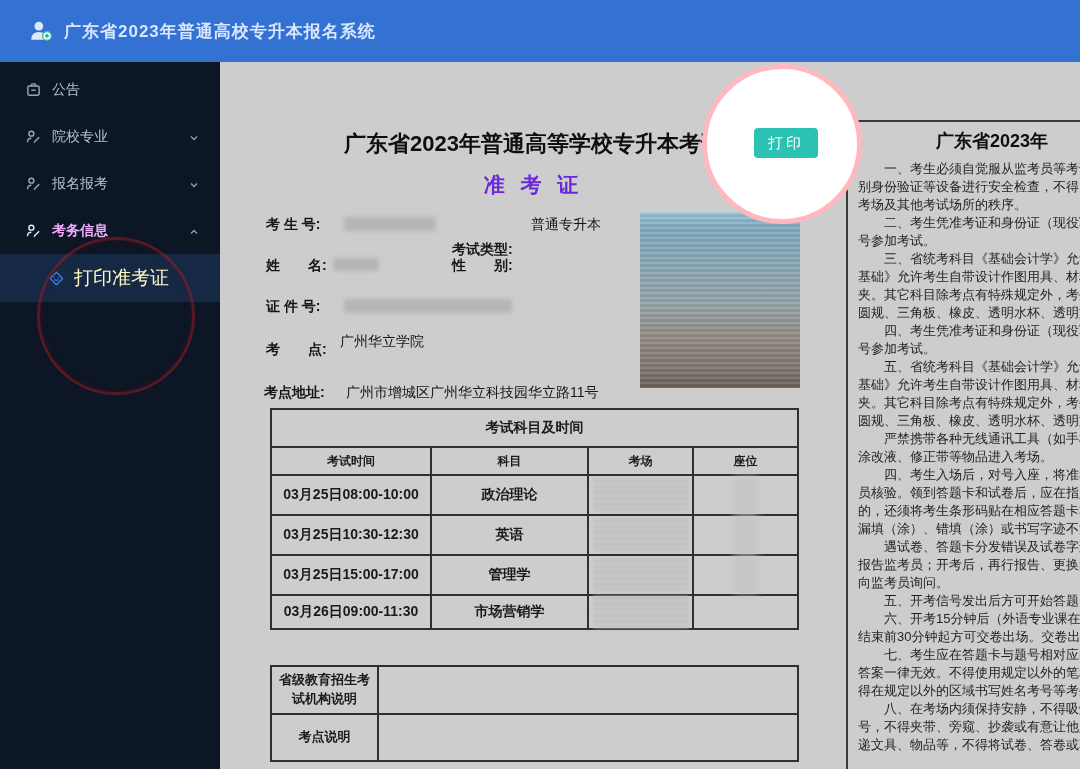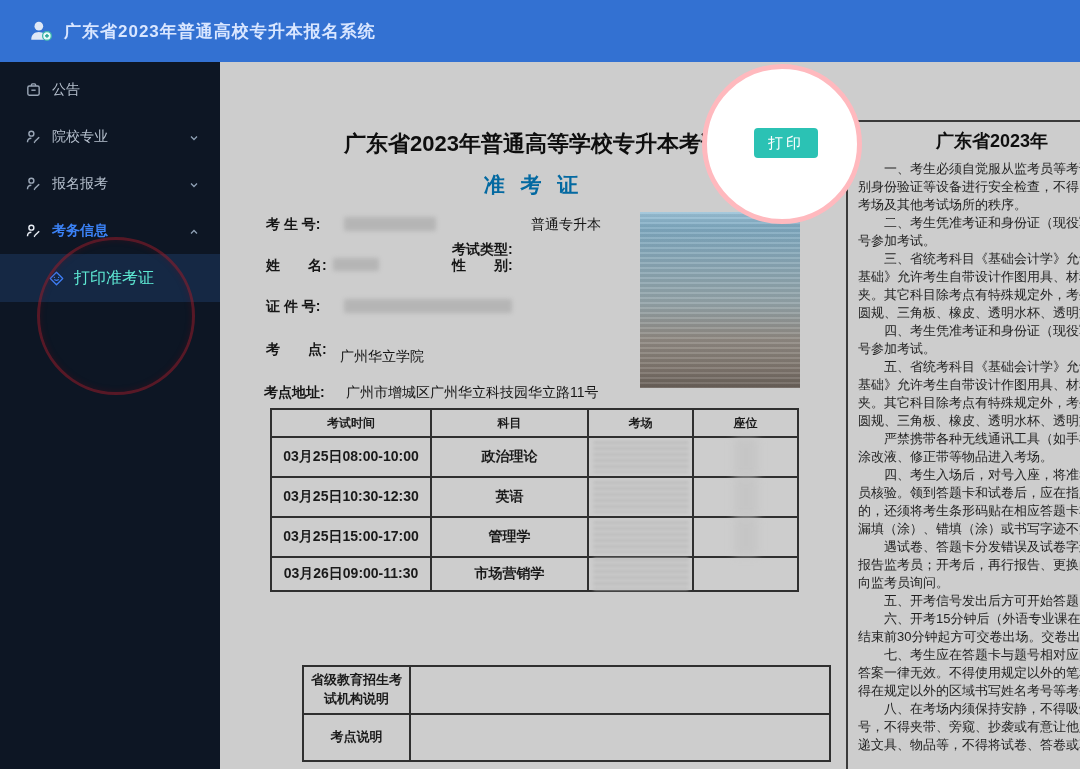--- a/index.html
+++ b/index.html
@@ -13,57 +13,57 @@
   .header .app-icon{width:26px;height:26px;margin-right:10px;flex:0 0 auto;}
   .header .app-title{color:#d9e6ff;font-size:17px;font-weight:700;letter-spacing:1px;}
 
   
   .sidebar{position:absolute;left:0;top:62px;width:220px;height:742px;background:#0d1624;z-index:10;}
   .nav{padding-top:4px;}
   .nav-item{height:47px;display:flex;align-items:center;padding:0 20px 0 25px;
             color:#b6c0ce;font-size:14px;cursor:pointer;}
   .nav-item .nav-ico{width:17px;height:17px;margin-right:10px;flex:0 0 auto;color:#9aa6b6;}
   .nav-item .chev{margin-left:auto;width:12px;height:12px;color:#8fa0b5;}
-  .nav-item.active-parent{color:#3b82f6;font-weight:700;justify-content:center;}
+  .nav-item.active-parent{color:#f0abfc;font-weight:700;justify-content:center;}
   .nav-item.active-parent .nav-ico{color:#e8edf5;}
   .submenu-item{height:48px;display:flex;align-items:center;background:#152844;
-                color:#5eead4;font-size:16px;padding-left:48px;cursor:pointer;}
+                color:#fef9c3;font-size:19px;padding-left:48px;cursor:pointer;}
   .submenu-item .sub-ico{width:17px;height:17px;margin-right:9px;flex:0 0 auto;}
 
   
   .annotation-ring{position:absolute;left:37px;top:237px;width:152px;height:152px;border-radius:50%;
                    border:3px solid rgba(150,28,40,.55);z-index:30;pointer-events:none;
                    box-shadow:0 0 6px rgba(120,10,20,.25) inset;}
 
   
   .ticket-title1{position:absolute;left:270px;top:129px;width:527px;text-align:center;
                  font-size:22px;font-weight:700;color:#0e0e0e;z-index:5;}
   .ticket-title2{position:absolute;left:270px;top:171px;width:527px;text-align:center;
-                 font-size:21px;font-weight:700;color:#0369a1;letter-spacing:5px;z-index:5;}
+                 font-size:21px;font-weight:700;color:#6d28d9;letter-spacing:5px;z-index:5;}
   .print-btn{position:absolute;left:754px;top:128px;width:64px;height:30px;background:#2bc2b4;
              color:#fff;font-size:15px;border:none;border-radius:4px;z-index:35;
              font-family:inherit;letter-spacing:3px;cursor:pointer;}
   .spotlight{position:absolute;left:702px;top:64px;width:150px;height:150px;border-radius:50%;
              background:#ffffff;border:5px solid #ffb9be;z-index:25;pointer-events:none;}
 
   .info-label{position:absolute;font-size:14px;font-weight:700;color:#151515;z-index:5;}
   .info-value{position:absolute;font-size:14px;font-weight:400;color:#151515;z-index:5;}
   .redact{position:absolute;background:#b5b5b5;filter:blur(2px);border-radius:2px;z-index:5;}
 
   .photo{position:absolute;left:640px;top:212px;width:160px;height:176px;z-index:6;
          background:
            repeating-linear-gradient(180deg,rgba(255,255,255,.10) 0 2px,rgba(0,0,0,.05) 2px 5px),
            linear-gradient(180deg,#9cc3d8 0%,#7fa9c0 9%,#8aa7b5 30%,#93a3a8 52%,#908a83 72%,#7d746c 90%,#685f58 100%);}
 
   
   table{border-collapse:collapse;table-layout:fixed;position:absolute;z-index:5;
         font-size:14px;font-weight:600;color:#1a1a1a;}
   td{border:2px solid #2f2f2f;text-align:center;vertical-align:middle;padding:0;box-sizing:border-box;}
   .t-main{left:270px;top:408px;width:527px;}
-  .t-notes{left:270px;top:665px;width:527px;margin-left:32px;}
+  .t-notes{left:270px;top:665px;width:527px;}
   .caption-row td{height:38px;font-size:14px;}
   .head-row td{height:28px;font-size:12px;}
   .data-row td{height:26px;}
   .note-label{font-size:13px;line-height:1.45;padding:4px 6px;}
   .note-row1 td{height:48px;}
   .note-row2 td{height:47px;}
   .cell-blur{width:96px;height:32px;margin:0 auto;border-radius:2px;
              background:repeating-linear-gradient(180deg,#bdbdbd 0 3px,#cbcbcb 3px 6px);
              filter:blur(1.6px);}
   .seat-blur{width:24px;height:38px;margin:0 auto;background:#c2c2c2;filter:blur(4px);opacity:.65;}
@@ -188,35 +188,38 @@
   <div class="info-value" style="left:531px;top:216px;">普通专升本</div>
 
   <div class="info-label" style="left:266px;top:257px;">姓　　名:</div>
   <div class="redact" style="left:333px;top:258px;width:46px;height:13px;"></div>
   <div class="info-label" style="left:452px;top:257px;">性　　别:</div>
 
   <div class="info-label" style="left:266px;top:298px;">证 件 号:</div>
   <div class="redact" style="left:344px;top:299px;width:168px;height:14px;"></div>
 
   <div class="info-label" style="left:266px;top:341px;">考　　点:</div>
-  <div class="info-value" style="left:340px;top:348px;">广州华立学院</div>
+  <div class="info-value" style="left:340px;top:333px;">广州华立学院</div>
 
   <div class="info-label" style="left:264px;top:384px;">考点地址:</div>
   <div class="info-value" style="left:346px;top:384px;">广州市增城区广州华立科技园华立路11号</div>
 
   <div class="photo"></div>
 
   <table class="t-main">
     <colgroup>
         <col style="width:160px">
         <col style="width:157px">
         <col style="width:105px">
         <col style="width:105px">
       </colgroup>
     <tbody>
+        <tr class="caption-row">
+          <td colspan="4">考试科目及时间</td>
+        </tr>
     <tr class="head-row">
       <td>考试时间</td>
       <td>科目</td>
       <td>考场</td>
       <td>座位</td>
     </tr>
     <tr class="data-row">
       <td>03月25日08:00-10:00</td>
       <td>政治理论</td>
       <td>

